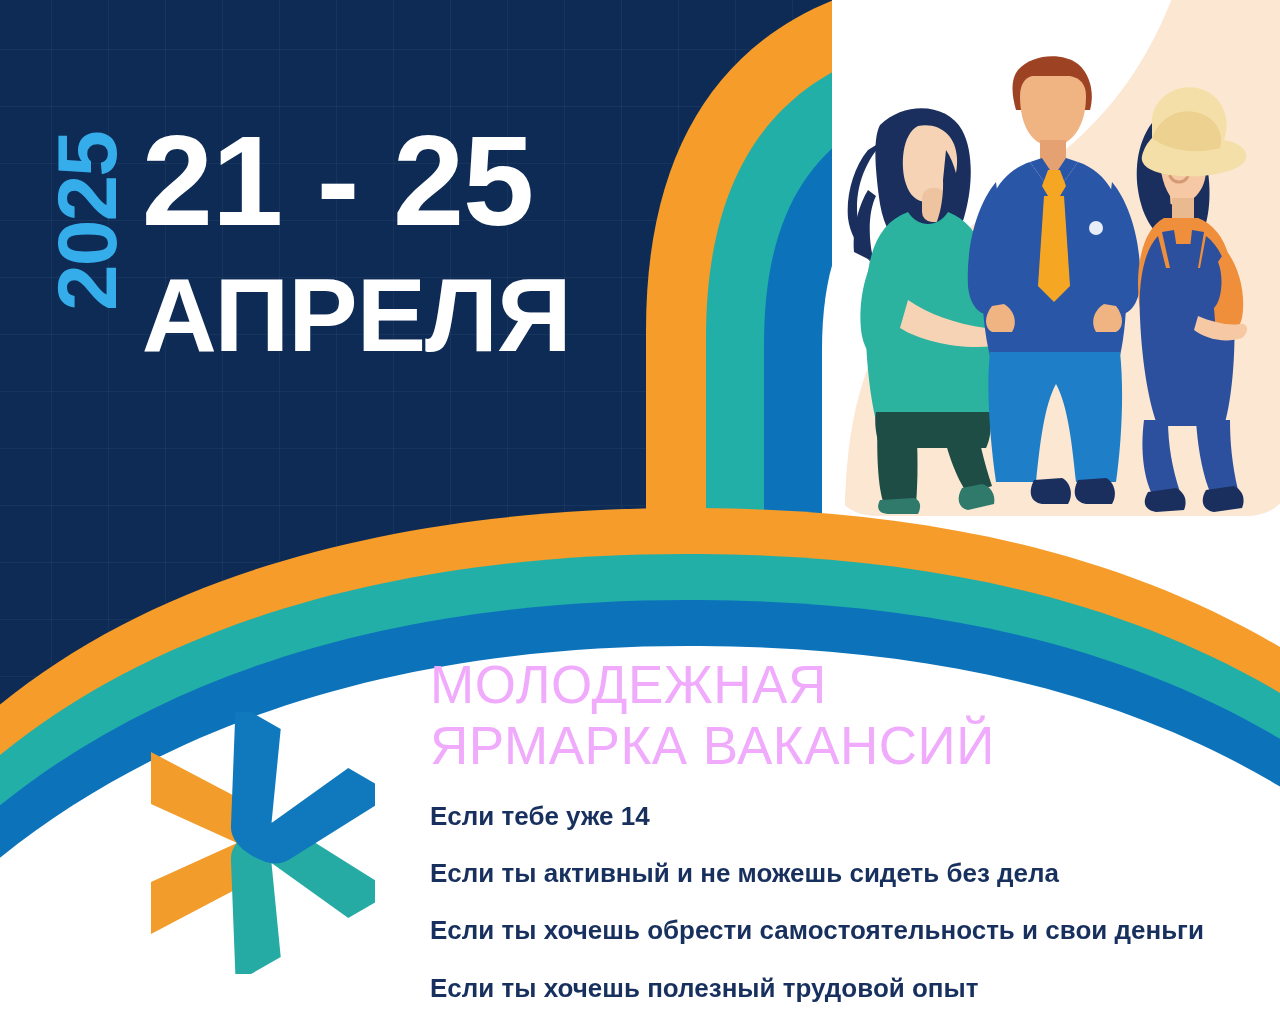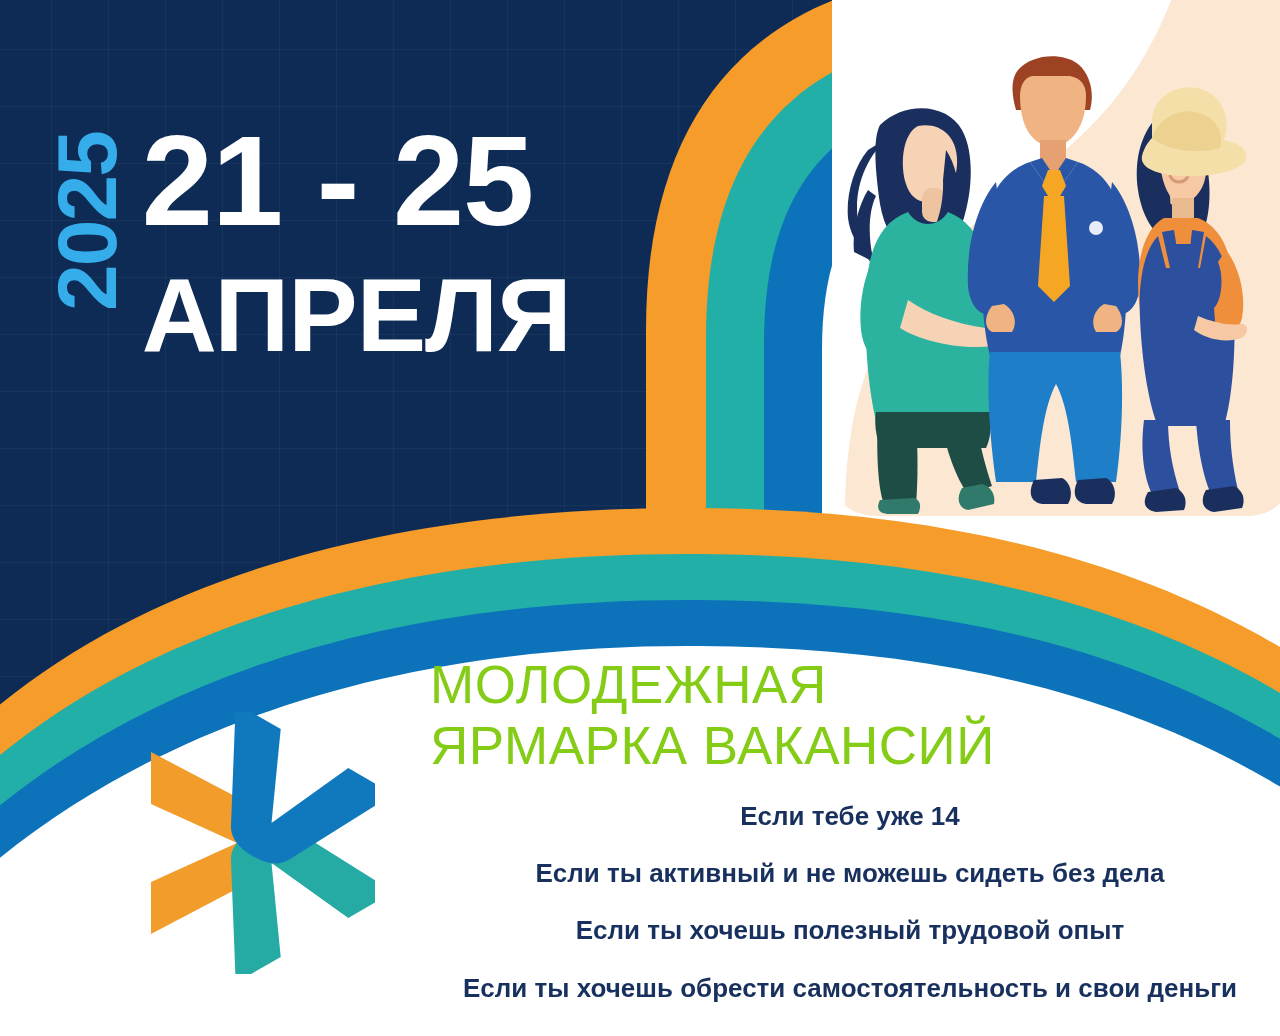--- a/index.html
+++ b/index.html
@@ -100,38 +100,37 @@
     width: 230px;
     height: 262px;
   }
   .text-col {
     position: absolute;
     left: 430px;
     top: 14px;
     width: 840px;
   }
   .title-line {
-    color: #84cc16;
+    color: #f0abfc;
     font-size: 53px;
     font-weight: 400;
     line-height: 1.16;
     letter-spacing: 0.5px;
     white-space: nowrap;
   }
   .bullets {
     margin-top: 24px;
   }
   .bullet {
     color: #18305e;
     font-size: 26px;
     font-weight: 700;
     line-height: 1.2;
     margin-bottom: 26px;
     white-space: nowrap;
-    text-align: center;
   }
   .bullet:last-child { margin-bottom: 0; }
 </style>
 </head>
 <body>
 
 <div id="poster">
 
   <div class="grid-overlay"></div>
 
@@ -324,19 +323,19 @@
       </g>
     </svg>
 
     <div class="text-col">
       <div class="title-line">МОЛОДЕЖНАЯ</div>
       <div class="title-line">ЯРМАРКА ВАКАНСИЙ</div>
 
       <div class="bullets">
         <div class="bullet">Если тебе уже 14</div>
         <div class="bullet">Если ты активный и не можешь сидеть без дела</div>
+        <div class="bullet">Если ты хочешь обрести самостоятельность и свои деньги</div>
         <div class="bullet">Если ты хочешь полезный трудовой опыт</div>
-        <div class="bullet">Если ты хочешь обрести самостоятельность и свои деньги</div>
       </div>
     </div>
   </div>
 
 </div>
 
 </body></html>

